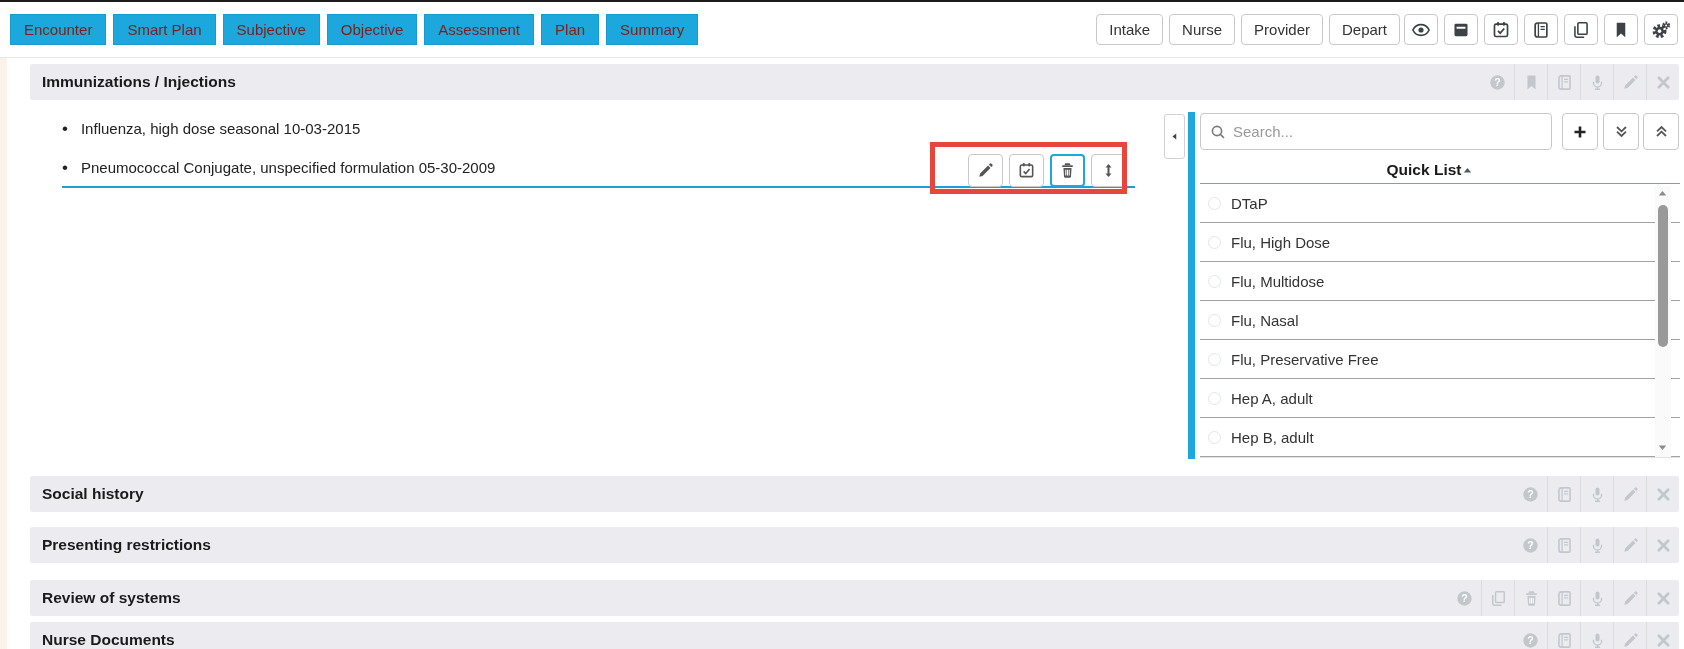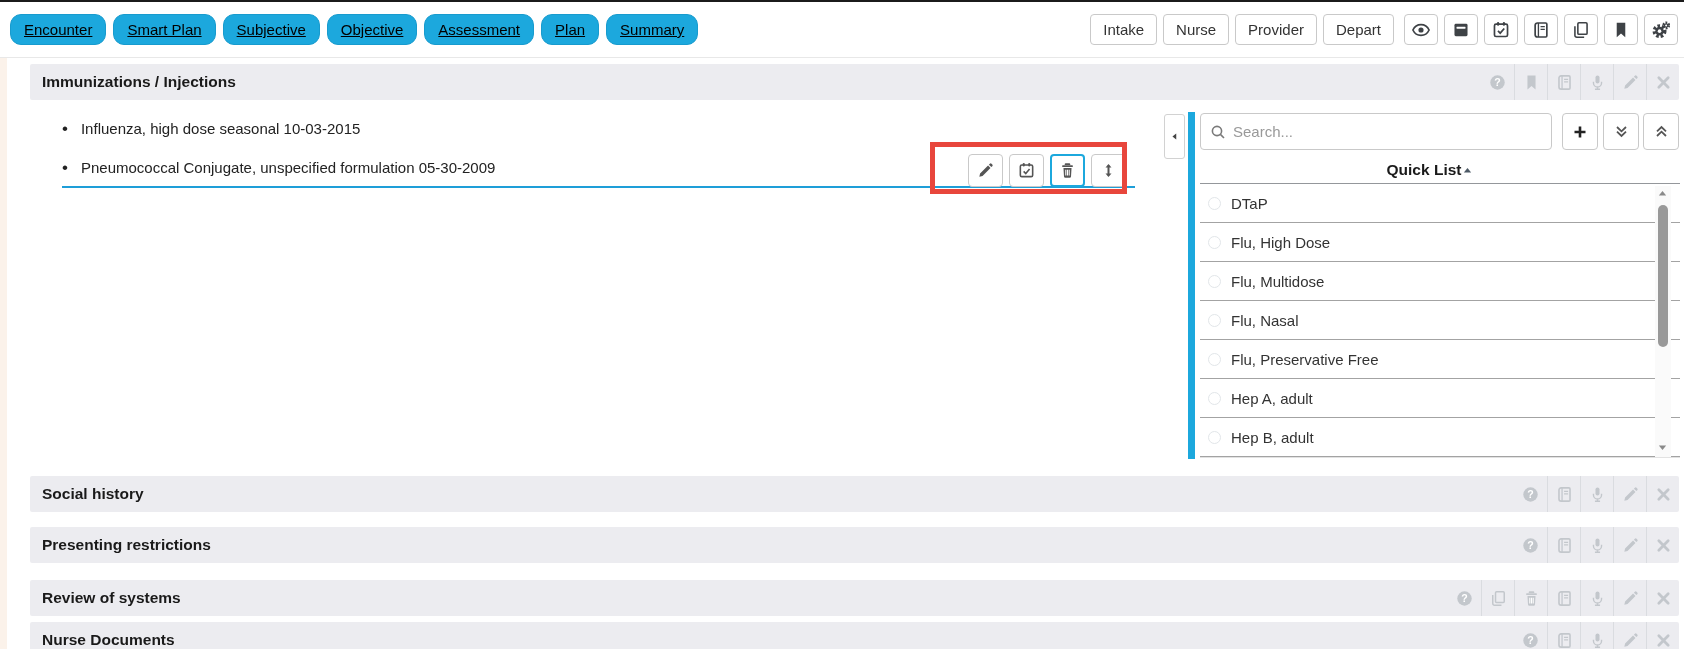--- a/index.html
+++ b/index.html
@@ -7,24 +7,24 @@
     font-family:"Liberation Sans", sans-serif; position:relative; }
 
   .abs { position:absolute; }
 
   
   #top-line { top:0; left:0; width:1684px; height:2px; background:#1b1b1b; }
   #topbar { top:2px; left:0; width:1684px; height:56px; background:#fff;
     border-bottom:1px solid #e8e8e8; display:flex; align-items:center;
     justify-content:space-between; padding:0 6px 0 10px; }
   #nav-left { display:flex; gap:7px; }
-  #top-right { display:flex; gap:10px; align-items:flex-end; }
-  .btn-blue { background:#1ca8dd; color:#000000; border:1px solid #189bce;
-    border-radius:11px; height:31px; padding:0 13px; font-size:15px;
-    font-family:inherit; cursor:pointer; white-space:nowrap;text-decoration:underline; }
+  #top-right { display:flex; gap:4px; align-items:flex-end; }
+  .btn-blue { background:#1ca8dd; color:#7f1d1d; border:1px solid #189bce;
+    border-radius:0; height:31px; padding:0 13px; font-size:15px;
+    font-family:inherit; cursor:pointer; white-space:nowrap; }
   .btn-light { background:#fff; color:#333; border:1px solid #c9c9c9;
     border-radius:4px; height:31px; padding:0 12px; font-size:15px;
     font-family:inherit; cursor:pointer; white-space:nowrap; }
   .icon-btn { width:34px; height:31px; background:#fff; border:1px solid #c9c9c9;
     border-radius:4px; color:#3e4246; display:flex; align-items:center;
     justify-content:center; cursor:pointer; }
 
   
   #left-strip { top:58px; left:0; width:7px; height:591px; background:#fbf2ea; }
 

